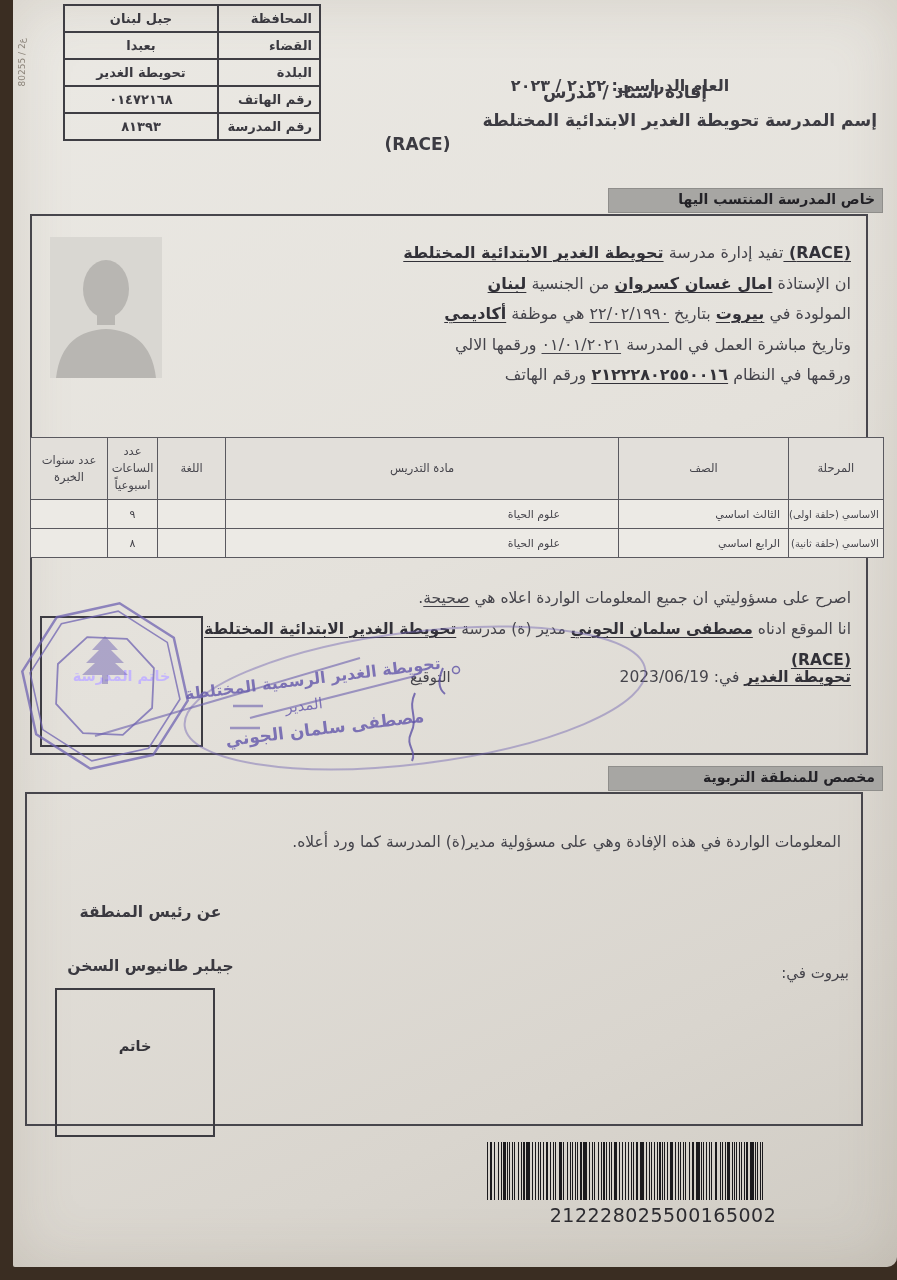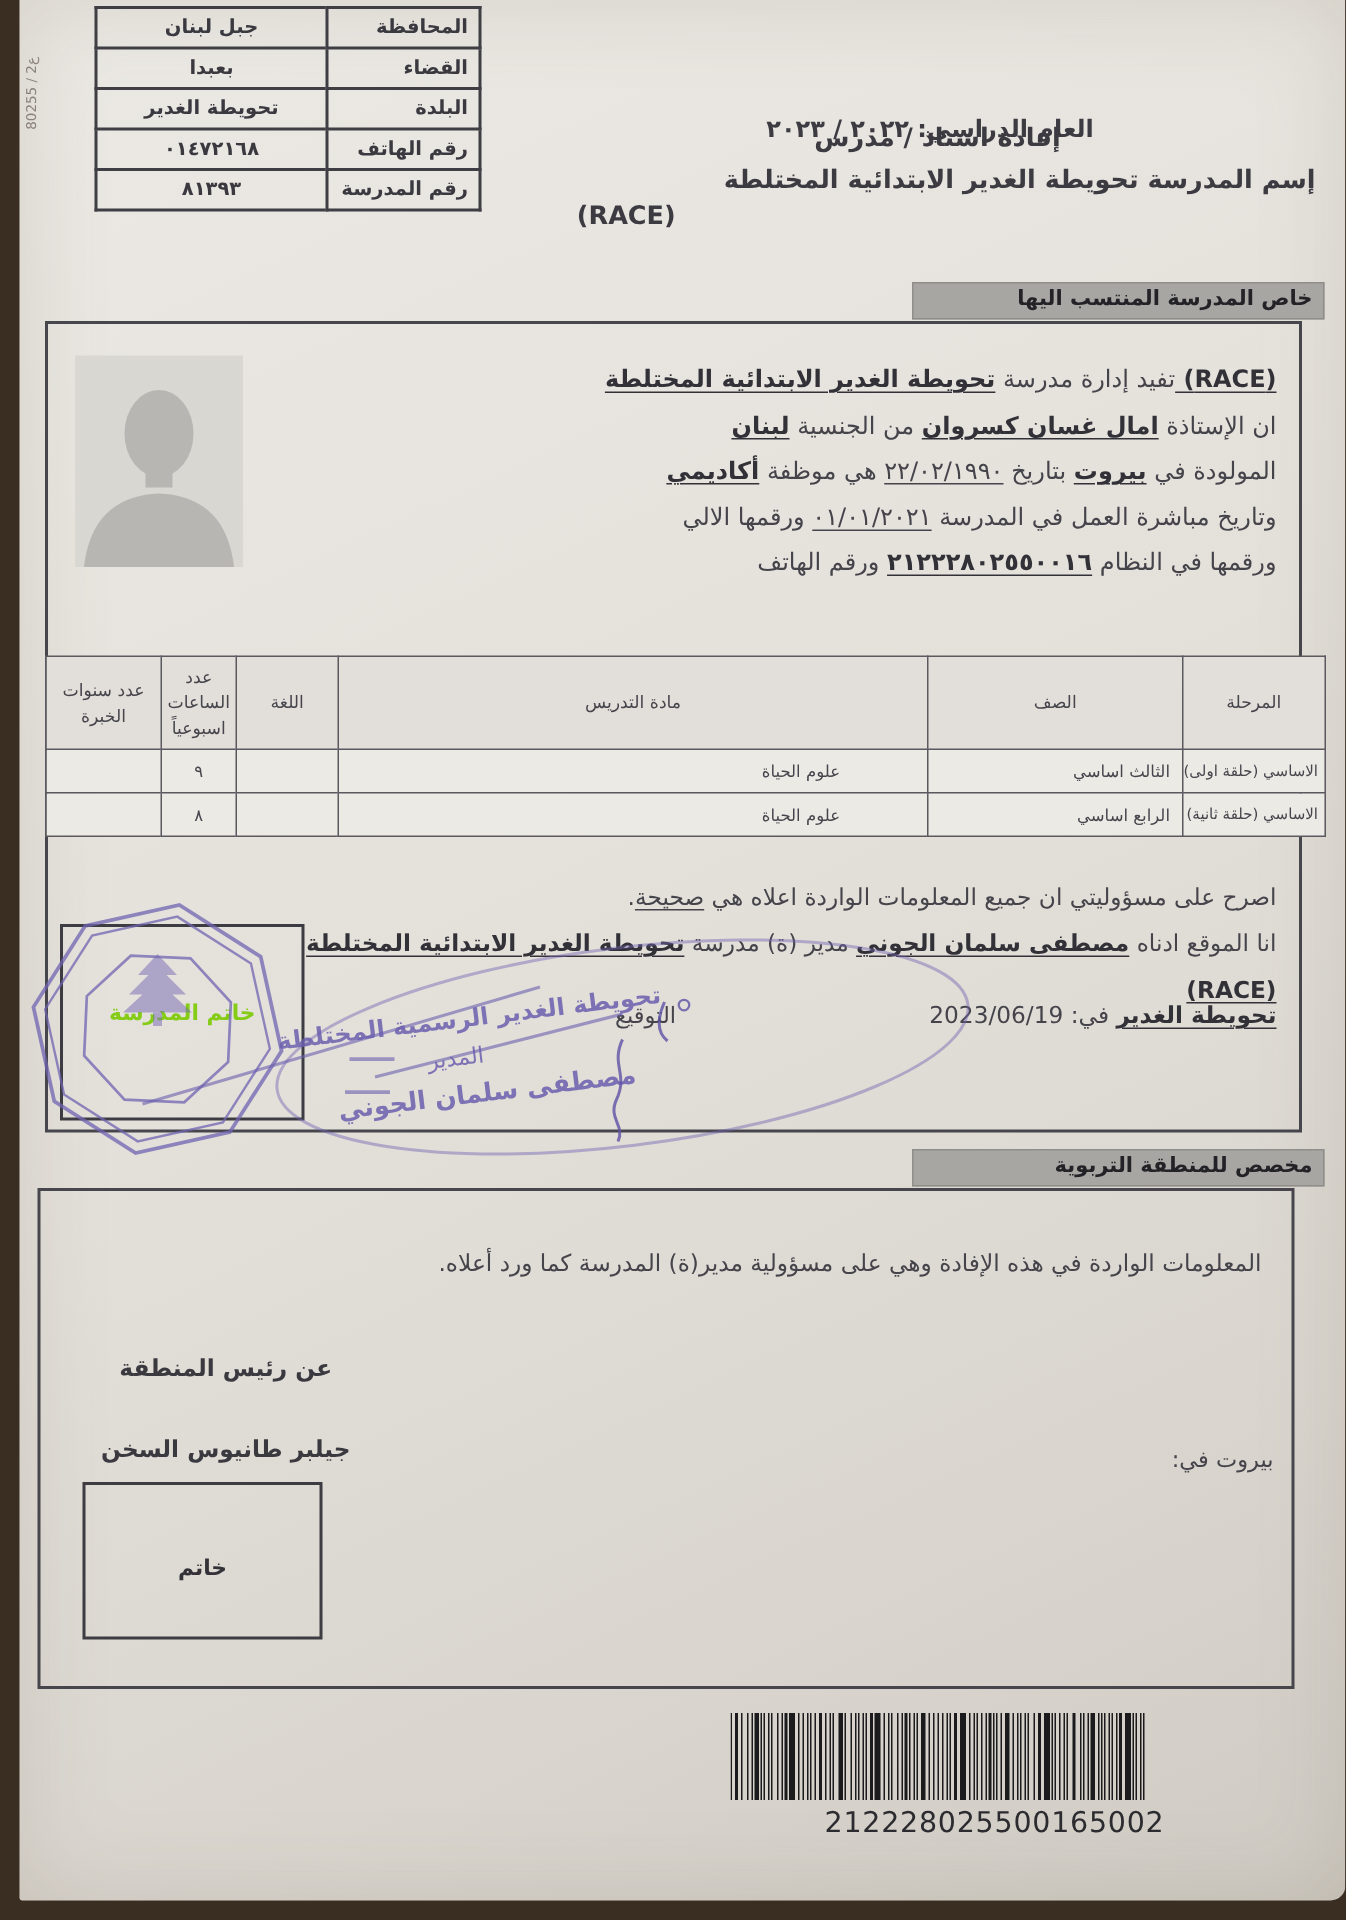--- a/index.html
+++ b/index.html
@@ -58,22 +58,22 @@
   .work-table th, .work-table td { border:1.5px solid #5a595f; color:#46454c; }
   .work-table th { height:62px; font-size:11.5px; font-weight:normal; text-align:center; background:#e2dfda; line-height:1.45; padding:0 2px; }
   .work-table td { height:29px; font-size:11px; background:#eceae5; white-space:nowrap; }
   td.c-stage { text-align:right; padding-right:4px; font-size:10px; }
   td.c-class { text-align:right; padding-right:8px;padding-left:44px; }
   td.c-subject { text-align:right; padding-right:58px; }
   td.c-center { text-align:center; }
 
   
   .stampbox1 { left:40px; top:616px; width:163px; height:131px; border:2px solid #3d3c42; }
-  .stampbox1 span { position:absolute; top:50px; width:100%; text-align:center; font-size:14.5px; font-weight:bold; color:#84cc16; }
-  .stampbox2 { left:55px; top:988px; width:160px; height:105px; border:2px solid #3d3c42; }
+  .stampbox1 span { position:absolute; top:50px; width:100%; text-align:center; font-size:14.5px; font-weight:bold; color:#c4b5fd; }
+  .stampbox2 { left:55px; top:988px; width:160px; height:149px; border:2px solid #3d3c42; }
   .stampbox2 span { position:absolute; top:48px; width:100%; text-align:center; font-size:14.5px; font-weight:bold; color:#333238; }
 
   .stamps-svg { left:15px; top:598px; pointer-events:none; }
 
   
   .para2 { top:826px; right:56px; width:600px; text-align:right; font-size:15.5px; line-height:32.5px; }
   .chief { left:48px; width:205px; text-align:center; font-weight:bold; font-size:15.5px; color:#3a3940; }
   .chief1 { top:903px; } .chief2 { top:957px; }
   .place { top:964px; right:48px; font-size:15px; }
 

